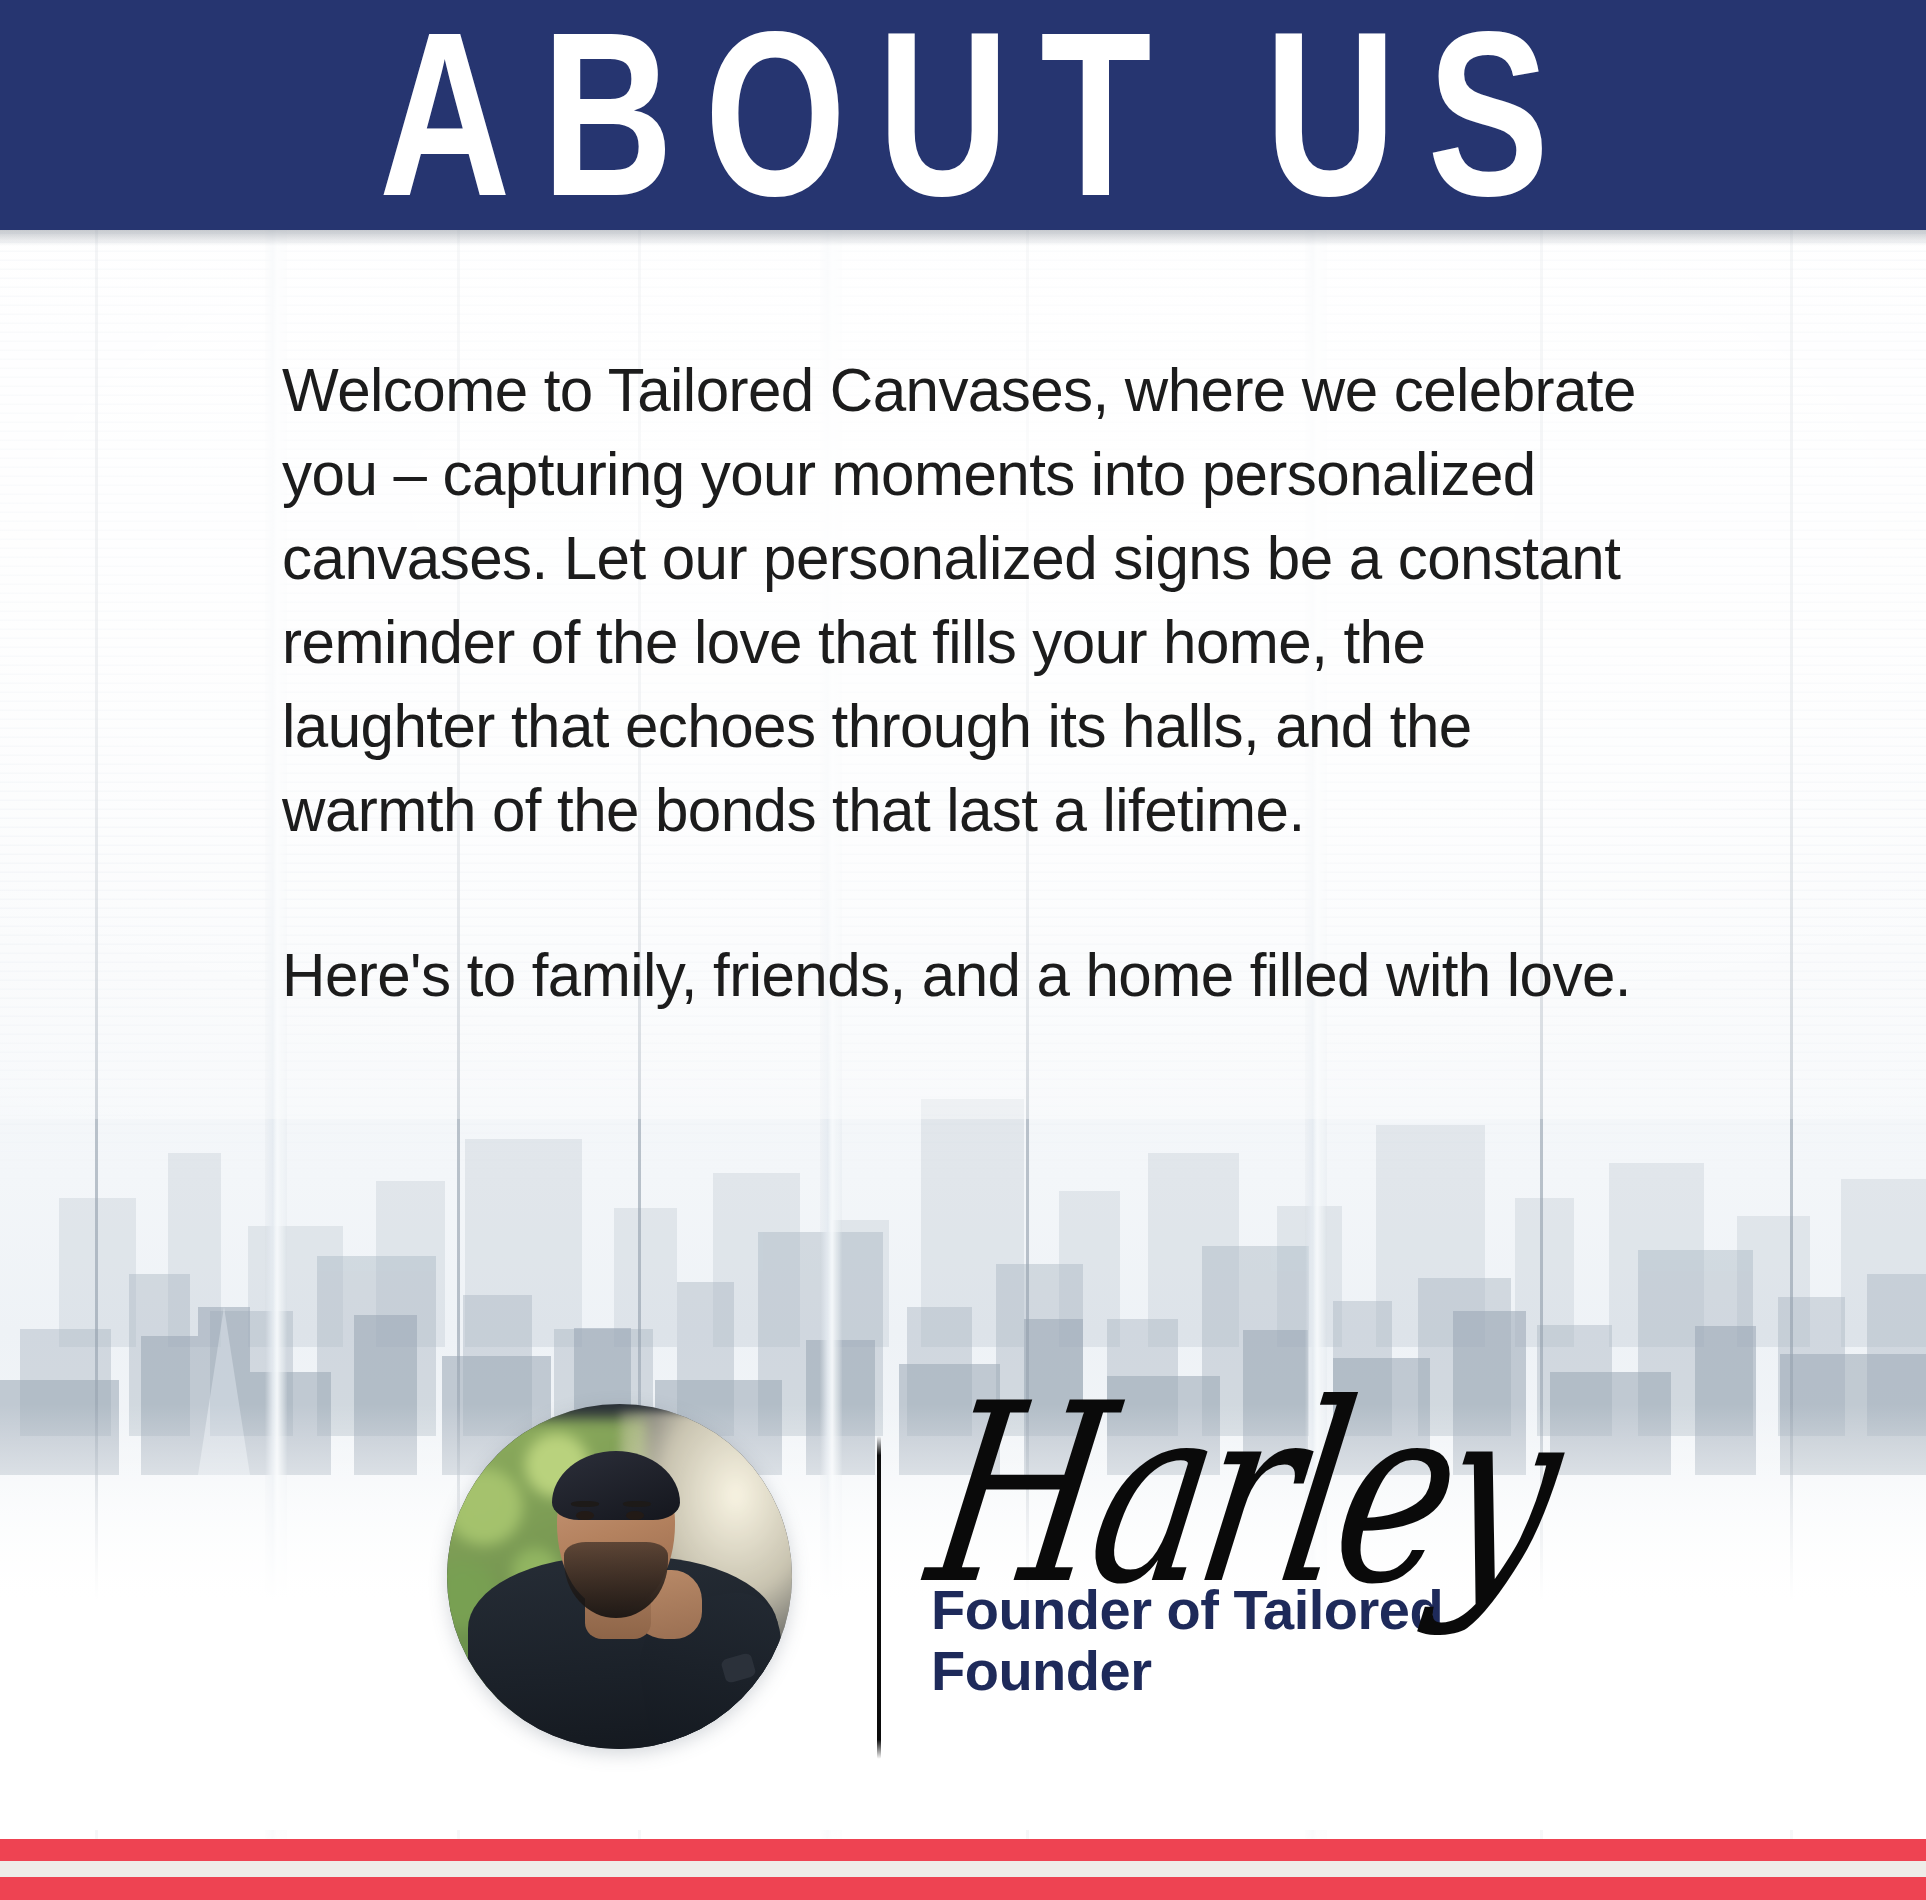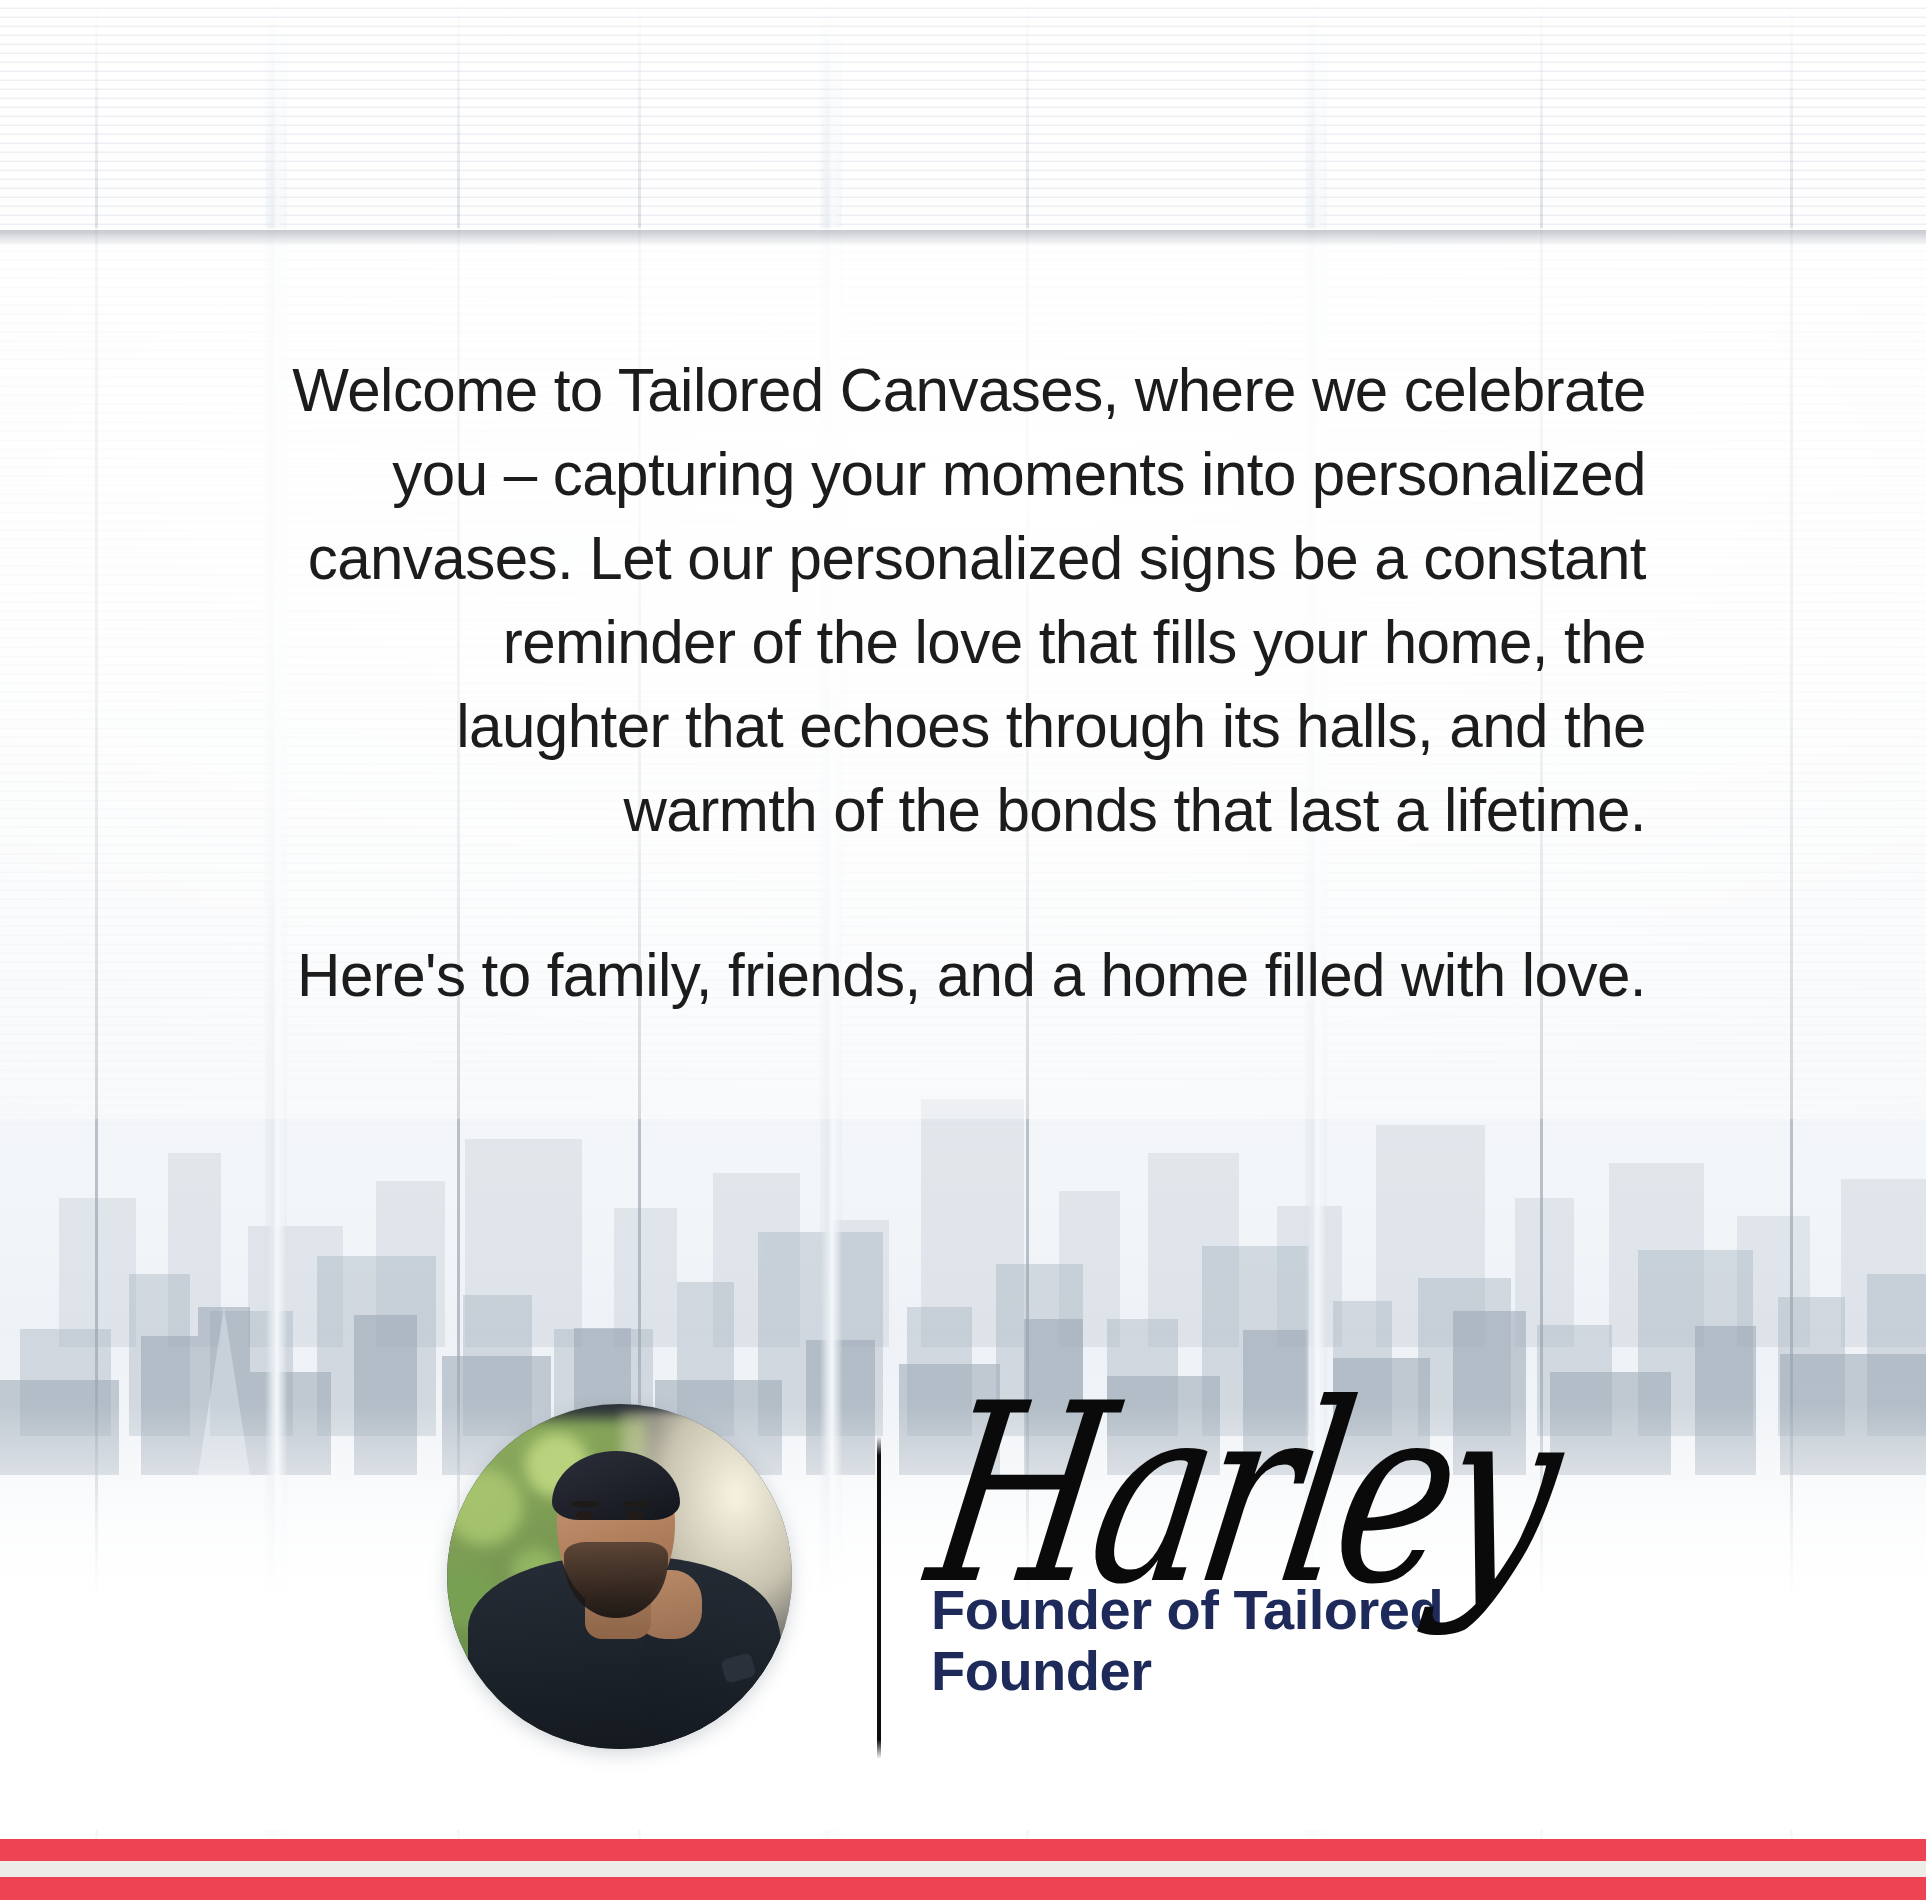--- a/index.html
+++ b/index.html
@@ -111,21 +111,21 @@
   .header-shadow {
     position:absolute; left:0; top:230px; width:1927px; height:16px;
     background:linear-gradient(to bottom, rgba(120,128,140,.42), rgba(120,128,140,0));
     z-index:6;
   }
 
   
   .copy-block {
     position:absolute; left:50%; transform:translateX(-50%);
     top:348px; width:1406px;
-    text-align:right; z-index:5;
+    text-align:left; z-index:5;
   }
   .copy-para {
     color:#1c1c1c;
     font-family:"Liberation Sans", sans-serif;
     font-weight:400;
     font-size:62px;
     line-height:84px;
     letter-spacing:-0.6px;
     transform:scaleX(.97);
   }
@@ -311,20 +311,23 @@
   <div class="mullion thin" style="left:638px;"></div>
   <div class="mullion thick" style="left:820px;"></div>
   <div class="mullion thin" style="left:1026px;"></div>
   <div class="mullion thick" style="left:1305px;"></div>
   <div class="mullion thin" style="left:1540px;"></div>
   <div class="mullion thin" style="left:1790px;"></div>
 
   <div class="bg-haze"></div>
   <div class="bg-floor"></div>
 
+  <div class="header-bar">
+    <div class="header-title">ABOUT US</div>
+  </div>
   <div class="header-shadow"></div>
 
   <div class="copy-block">
     <p class="copy-para">Welcome to Tailored Canvases, where we celebrate you – capturing your moments into personalized canvases. Let our personalized signs be a constant reminder of the love that fills your home, the laughter that echoes through its halls, and the warmth of the bonds that last a lifetime.</p>
     <p class="copy-para">Here's to family, friends, and a home filled with love.</p>
   </div>
 
   <div class="signature-row">
 
     <div class="avatar">

